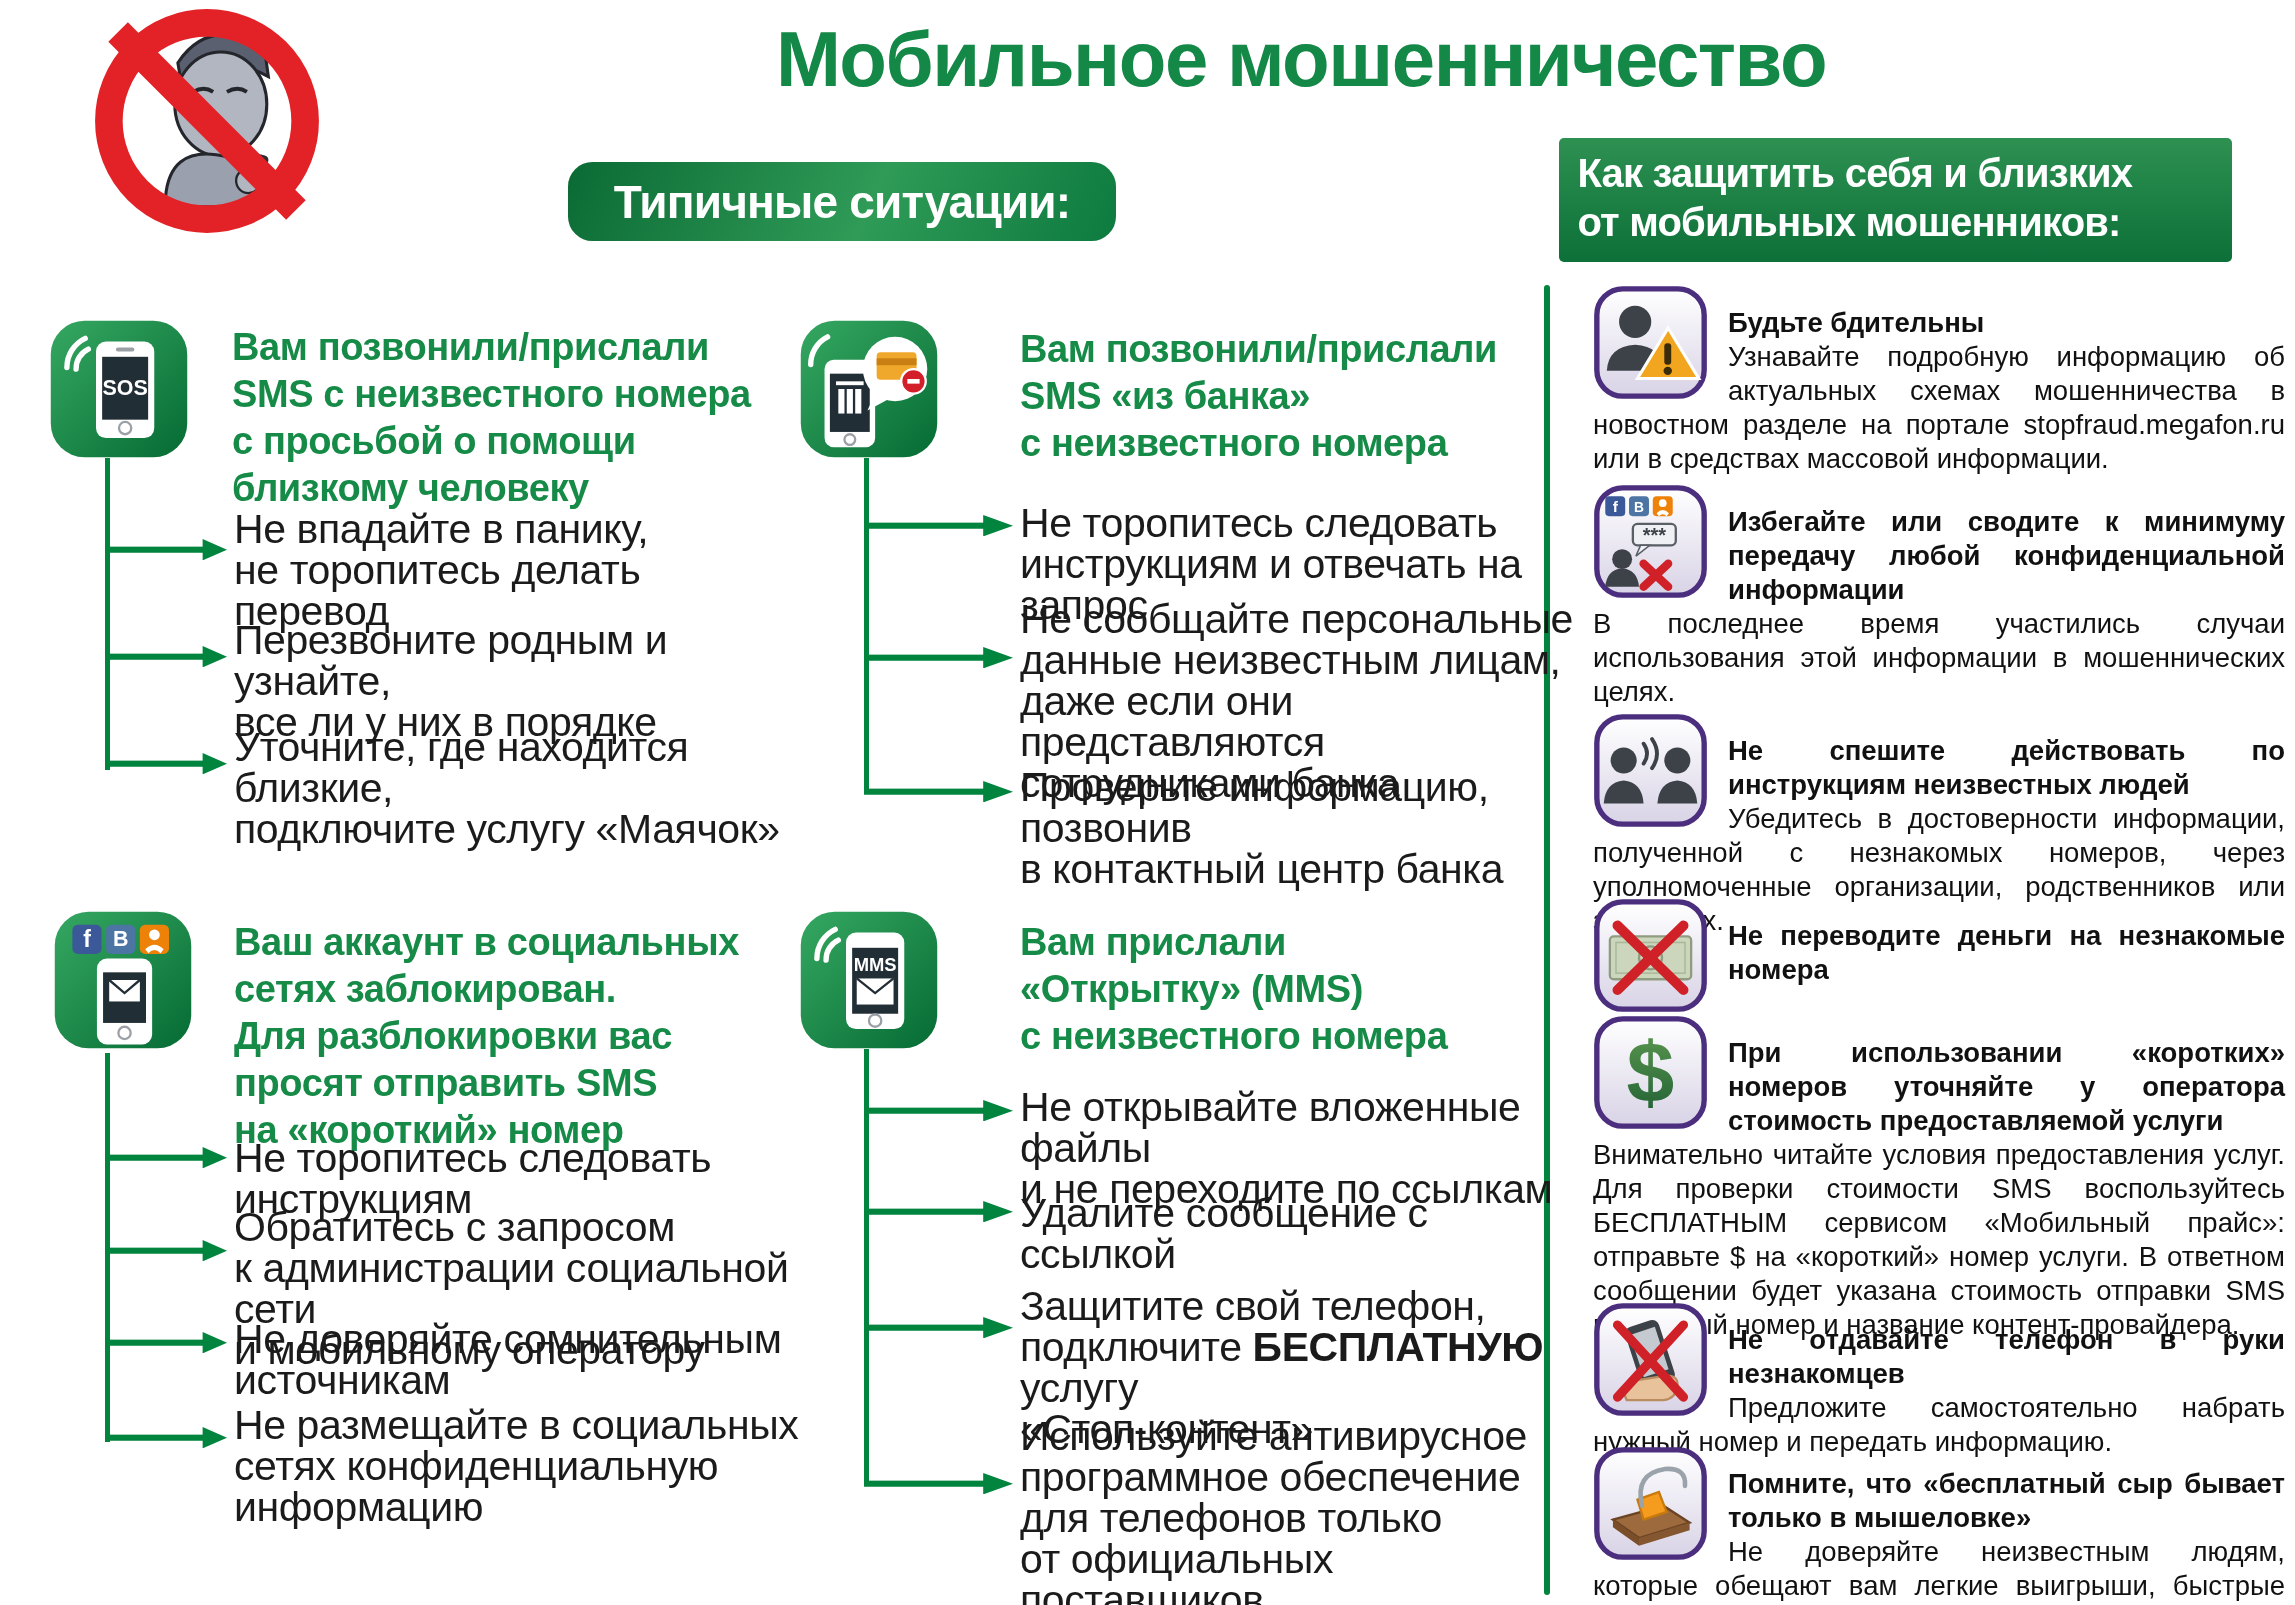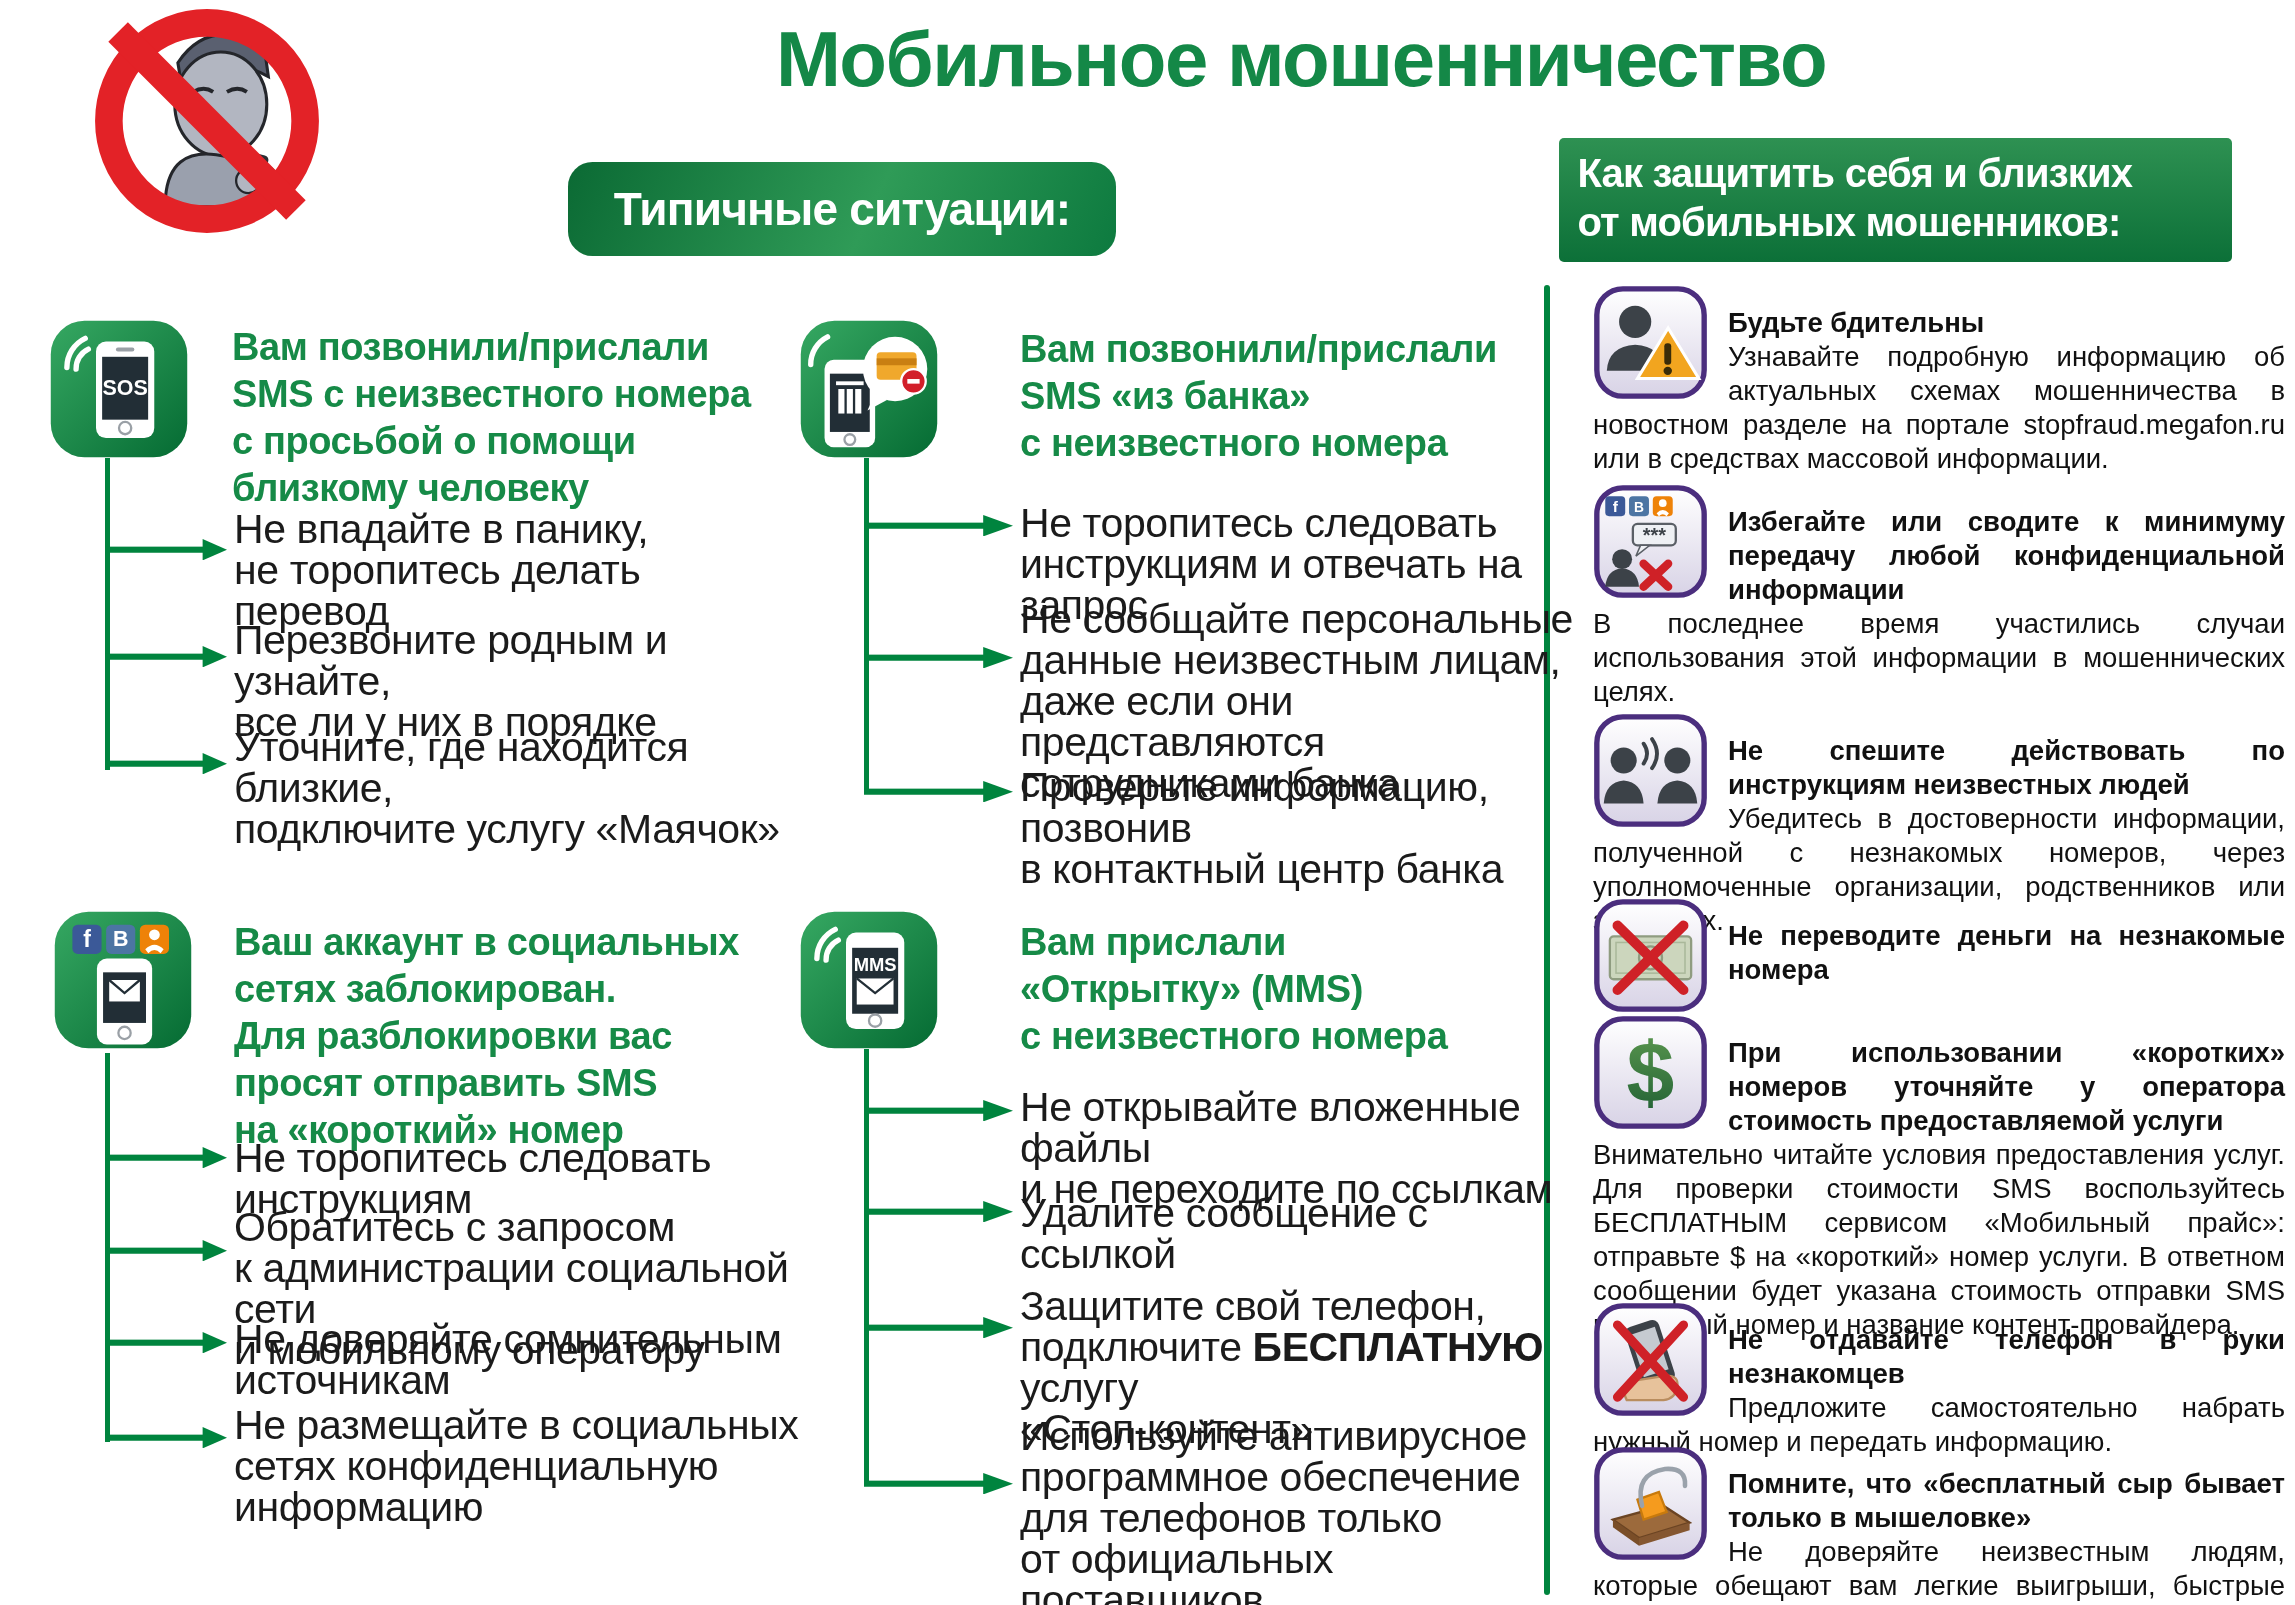--- a/index.html
+++ b/index.html
@@ -3,21 +3,21 @@
 <meta charset="utf-8">
 <style>
   html,body{margin:0;padding:0;}
   body{
     width:2295px;height:1605px;position:relative;background:#ffffff;
     font-family:"Liberation Sans", sans-serif;overflow:hidden;color:#1b1b1b;
   }
   .title{position:absolute;left:727px;top:13.8px;width:1148px;text-align:center;
     font-size:78px;font-weight:bold;color:#148847;letter-spacing:-1.5px;}
   .thief{position:absolute;left:92px;top:6.1px;width:230px;height:230px;}
-  .badge{position:absolute;left:568px;top:162px;width:548px;height:94px;border-radius:24.5px;
+  .badge{position:absolute;left:568px;top:162px;width:548px;height:79px;border-radius:24.5px;
     background:linear-gradient(115deg,#0b6a34,#2f9b57 55%,#0d7a3f);
     display:flex;align-items:center;justify-content:center;}
   .badge span{color:#fff;font-weight:bold;font-size:46px;letter-spacing:-0.8px;}
   .protect{position:absolute;left:1559px;top:138px;width:673px;height:124px;border-radius:5px;
     background:linear-gradient(180deg,#2e9152,#0c7038);color:#fff;font-weight:bold;
     font-size:40px;line-height:49px;padding:10.7px 0 0 18.4px;box-sizing:border-box;letter-spacing:-0.8px;}
   .divider{position:absolute;left:1544px;top:285px;width:6.1px;height:1310px;background:#00843e;border-radius:3.1px;}
   .scenario{position:absolute;}
   .sicon{position:absolute;width:138px;height:138px;left:0;top:0;}
   .heading{position:absolute;font-weight:bold;color:#168a47;font-size:38px;line-height:47px;

